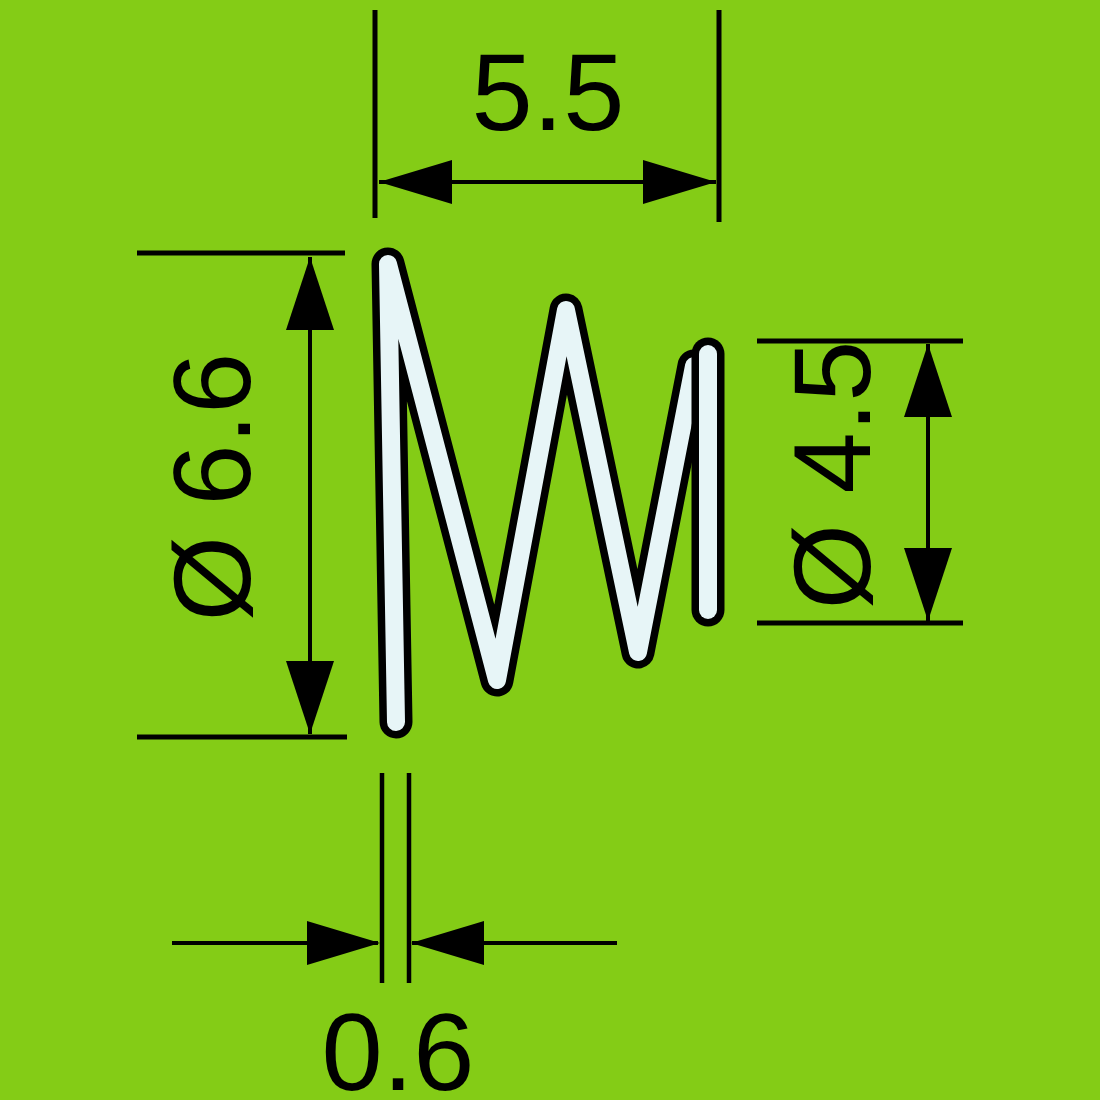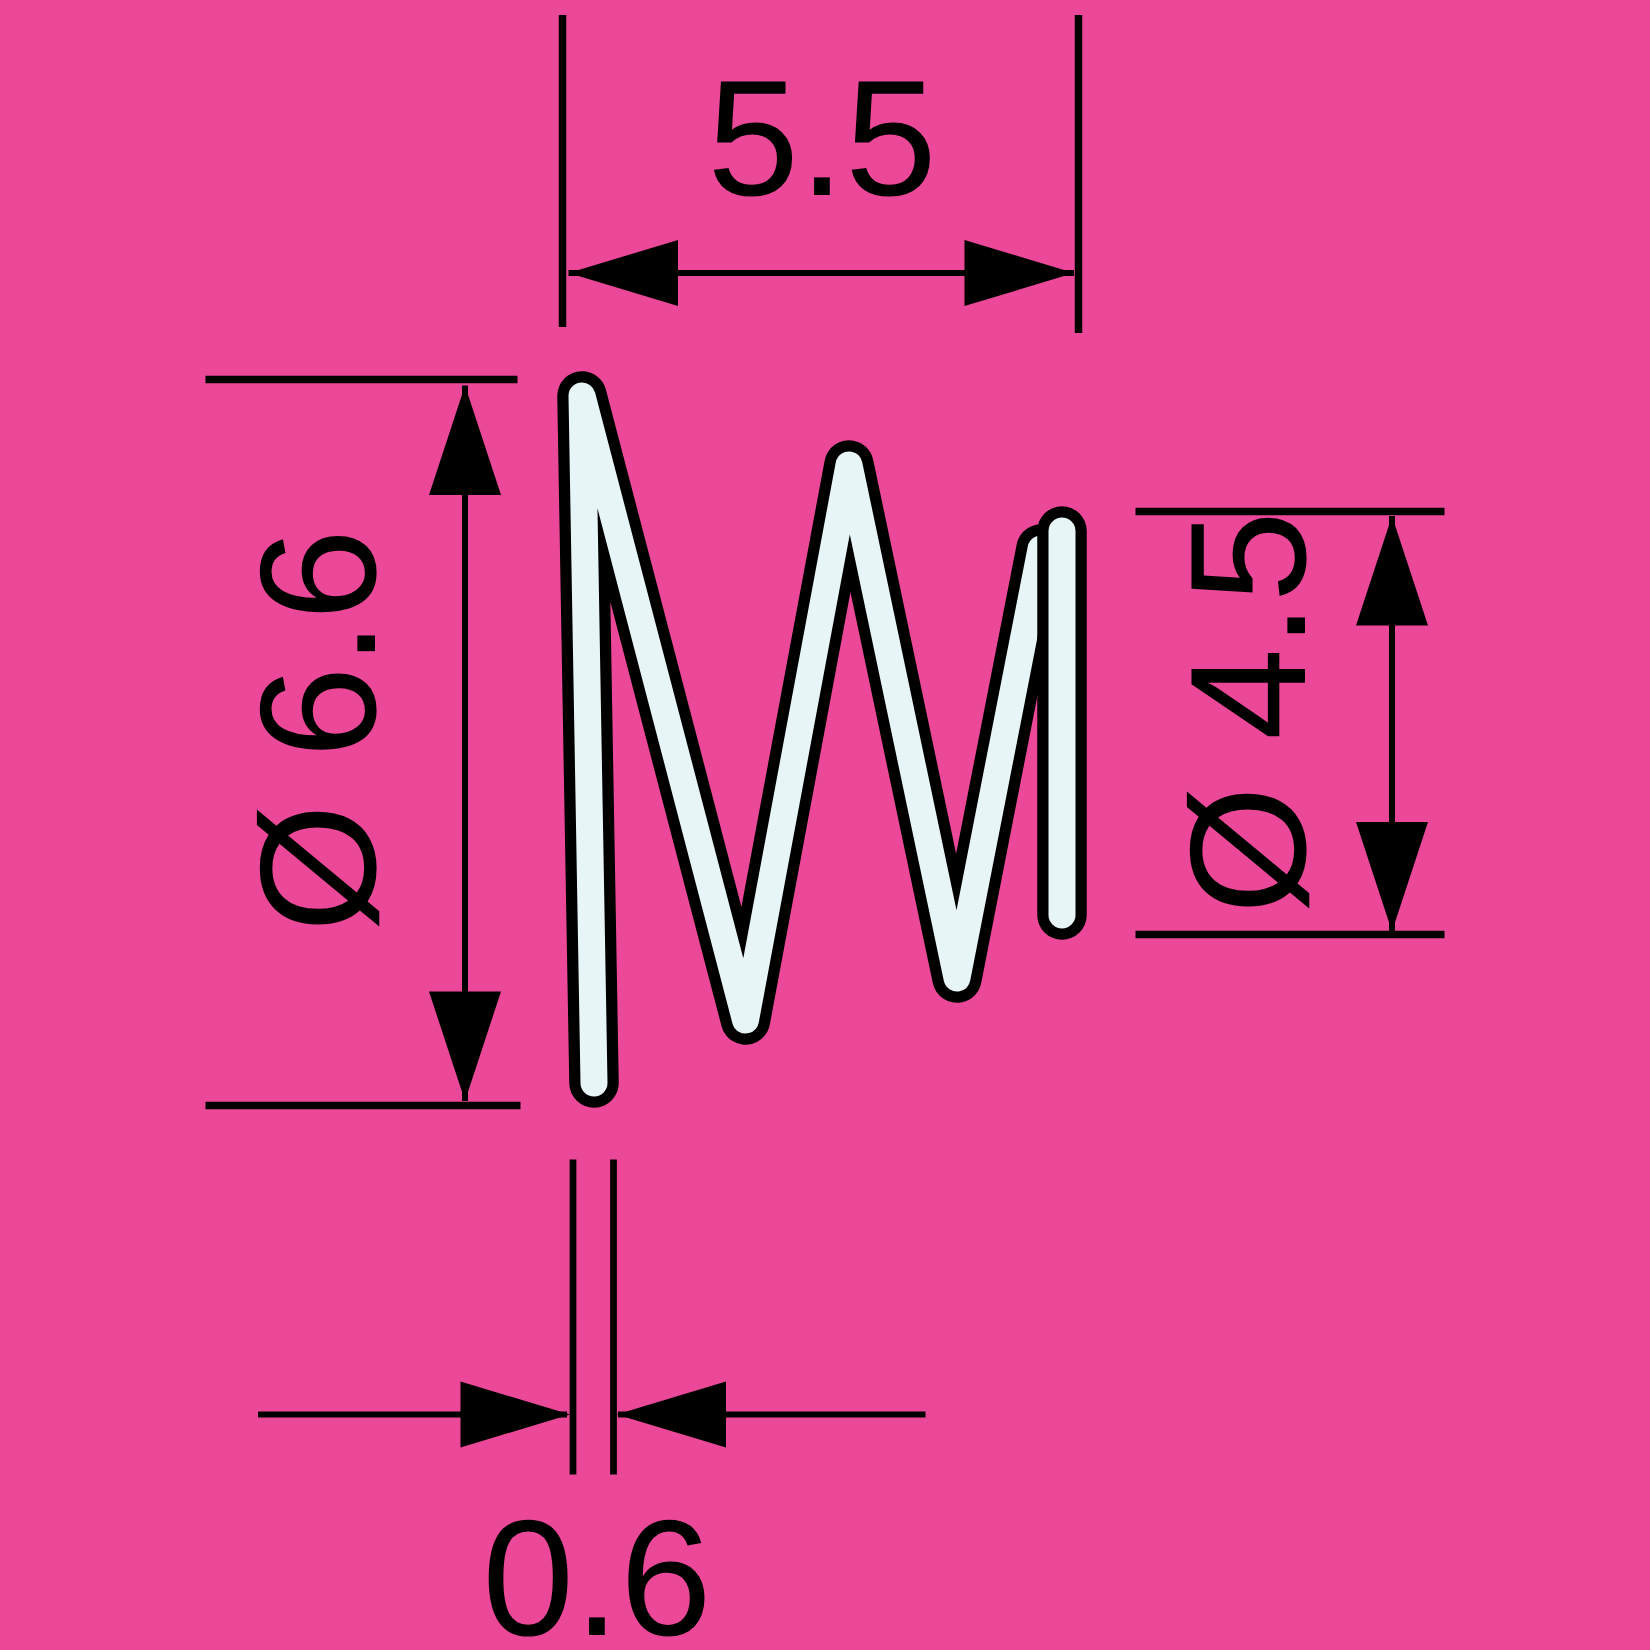--- a/index.html
+++ b/index.html
@@ -4,21 +4,21 @@
 <style>
   html, body {
     margin: 0;
     padding: 0;
     background: #ffffff;
   }
   .canvas {
     position: relative;
     width: 1100px;
     height: 1100px;
-    background: #ec4899;
+    background: #84cc16;
     overflow: hidden;
   }
   svg { display: block; }
   .dim-line  { stroke: #000000; stroke-width: 4;   fill: none; }
   .ext-line  { stroke: #000000; stroke-width: 5;   fill: none; }
   .arrowhead { fill: #000000; stroke: none; }
   .dim-text {
     fill: #000000;
     font-family: "Liberation Sans", sans-serif;
     font-size: 110px;

